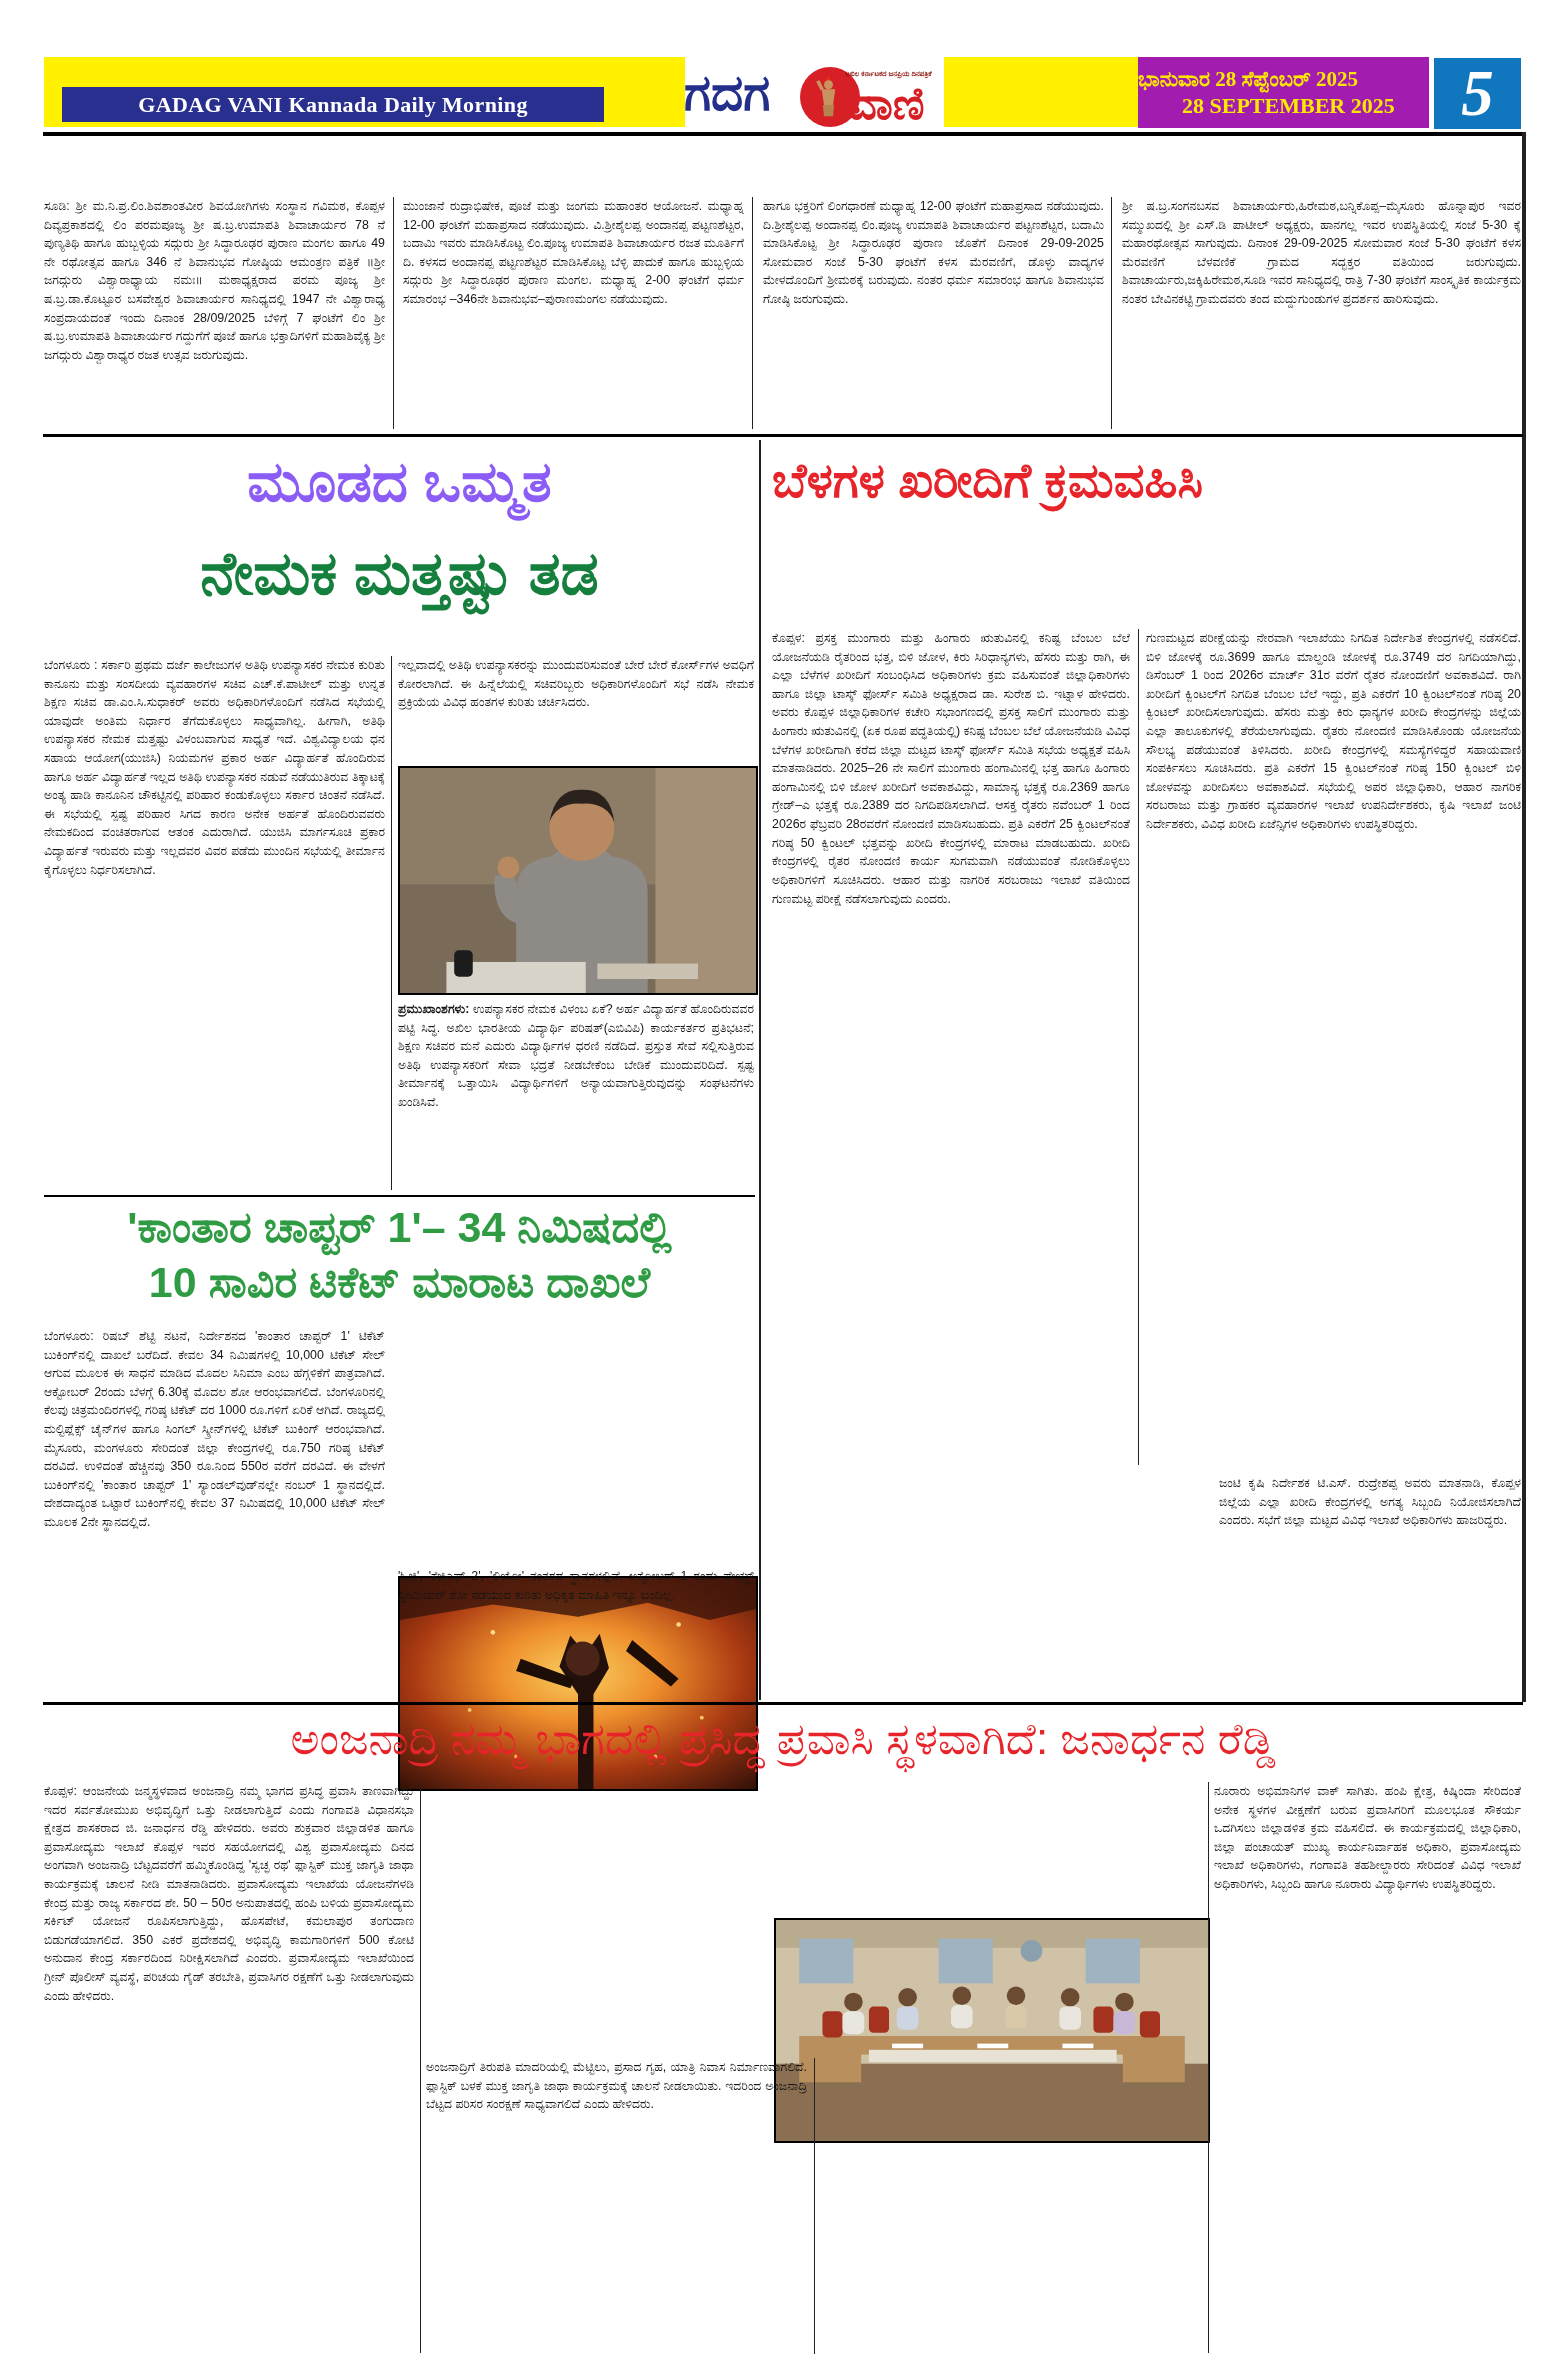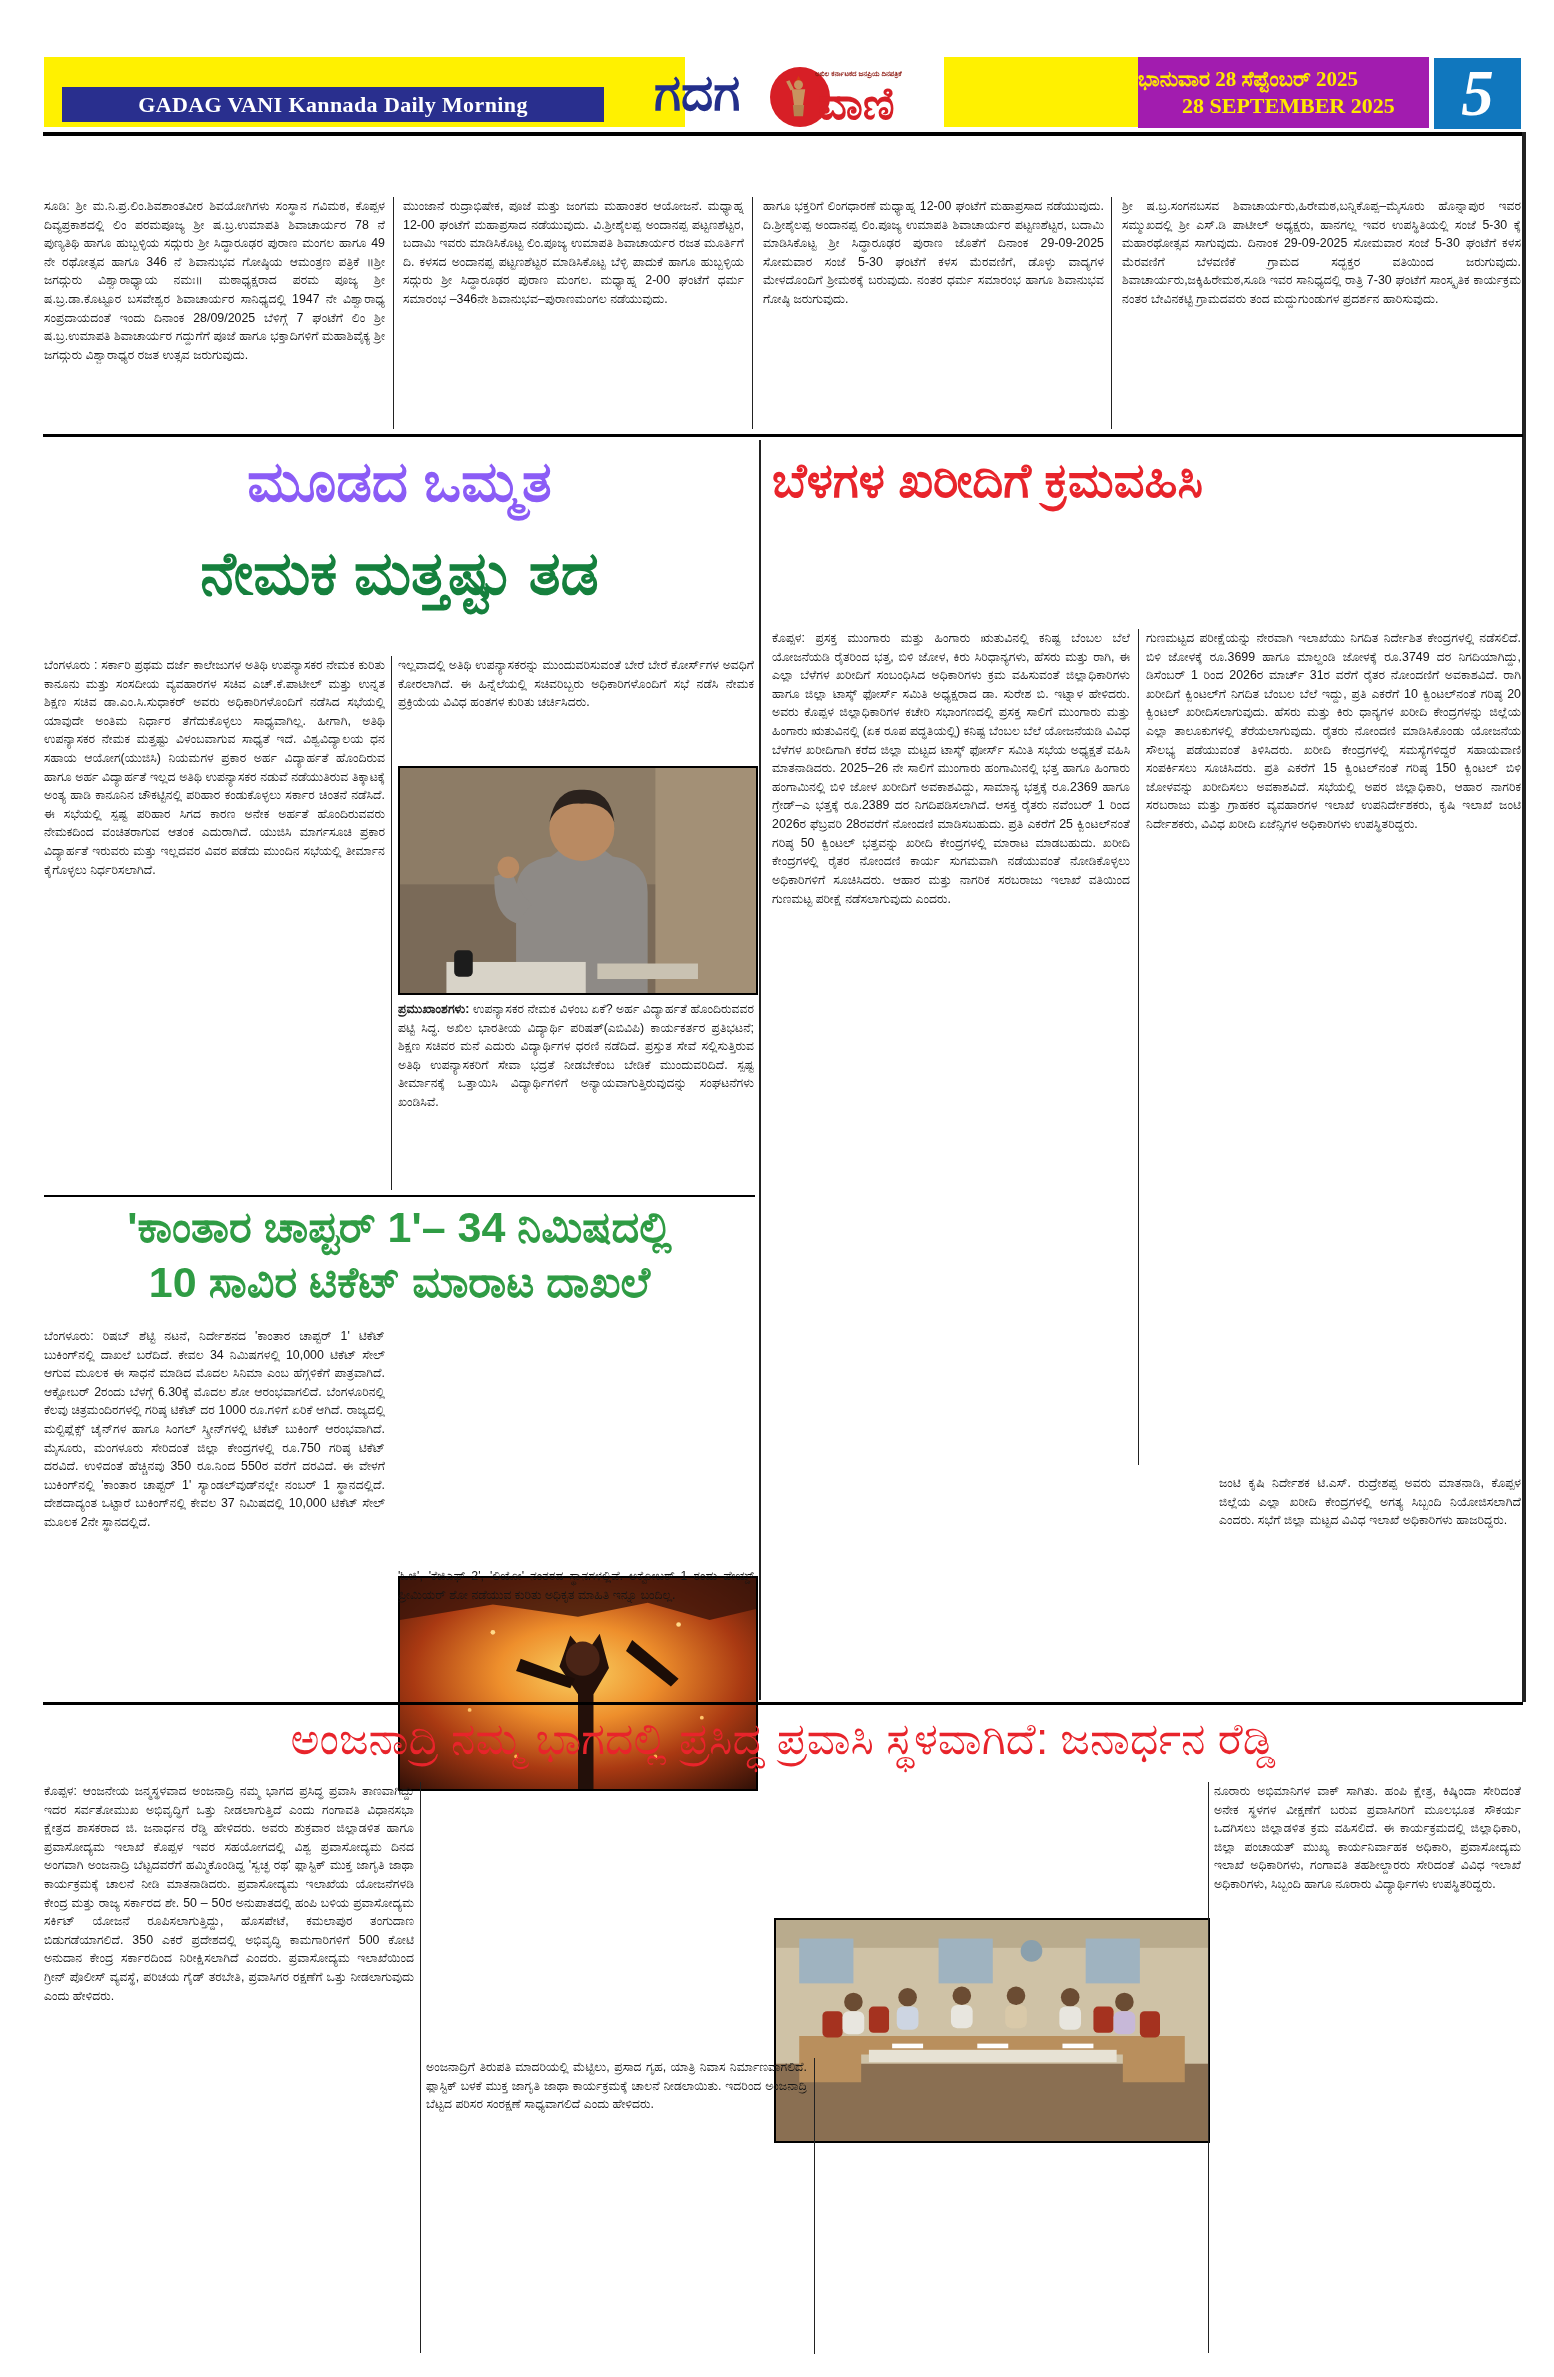--- a/index.html
+++ b/index.html
@@ -41,21 +41,21 @@
 </head>
 <body>
 
 <div class="page">
 
   <div class="abs band" style="left:44px;top:57px;width:641px;height:70px;"></div>
   <div class="abs masthead-box" style="left:62px;top:87px;width:542px;height:35px;">
     <span>GADAG VANI Kannada Daily Morning</span>
   </div>
 
-  <div class="abs" style="left:654px;top:48px;width:255px;height:81px;">
+  <div class="abs" style="left:684px;top:48px;width:255px;height:81px;">
     <span class="abs logo-gadag" style="left:0;top:20px;">ಗದಗ</span>
     <div class="abs emblem" style="left:116px;top:18.6px;">
       <svg viewBox="0 0 40 40" style="position:absolute;left:6.2px;top:-4.6px;width:45px;height:68px;">
         <path d="M20 2 l3 6 -6 0 z" fill="#d43a12"></path>
         <circle cx="20" cy="10" r="4" fill="#c8935f"></circle>
         <path d="M14 14 h12 l-2 14 h-8 z" fill="#c8935f"></path>
         <path d="M13 15 l-4 -8 3 -1 4 8 z" fill="#c8935f"></path>
         <path d="M15 28 h10 l-1 10 h-8 z" fill="#b5834f"></path>
       </svg>
     </div>

